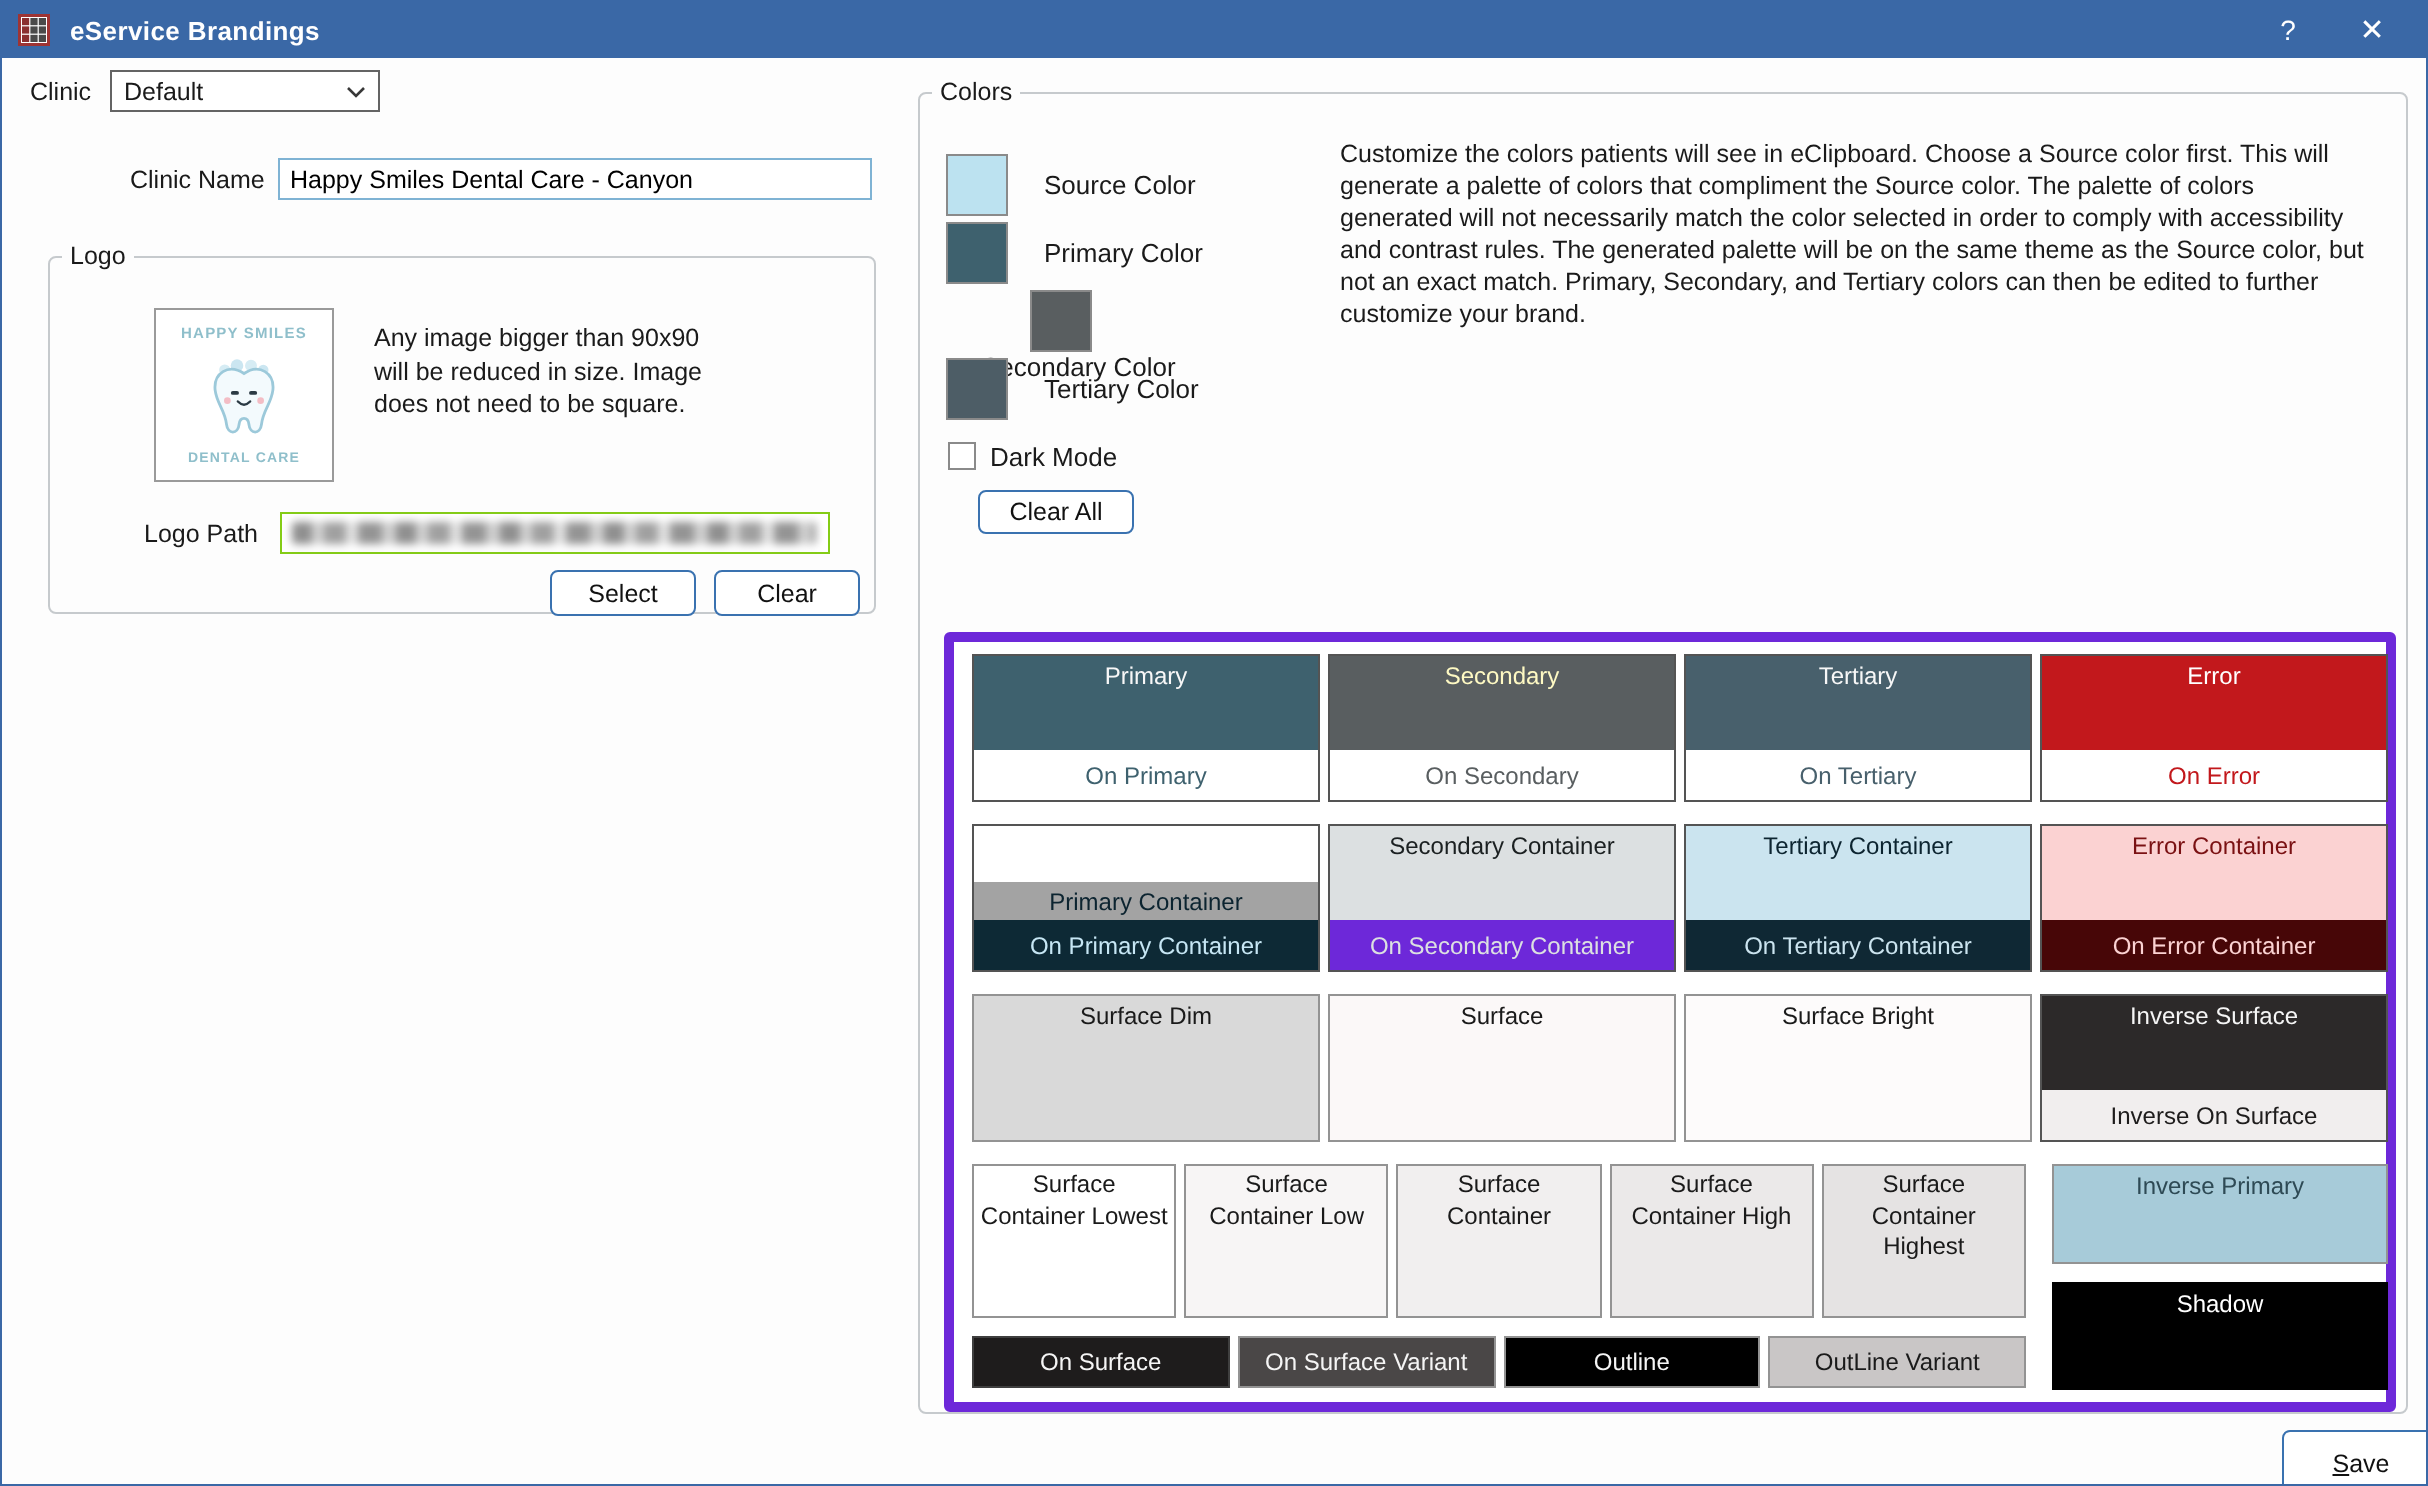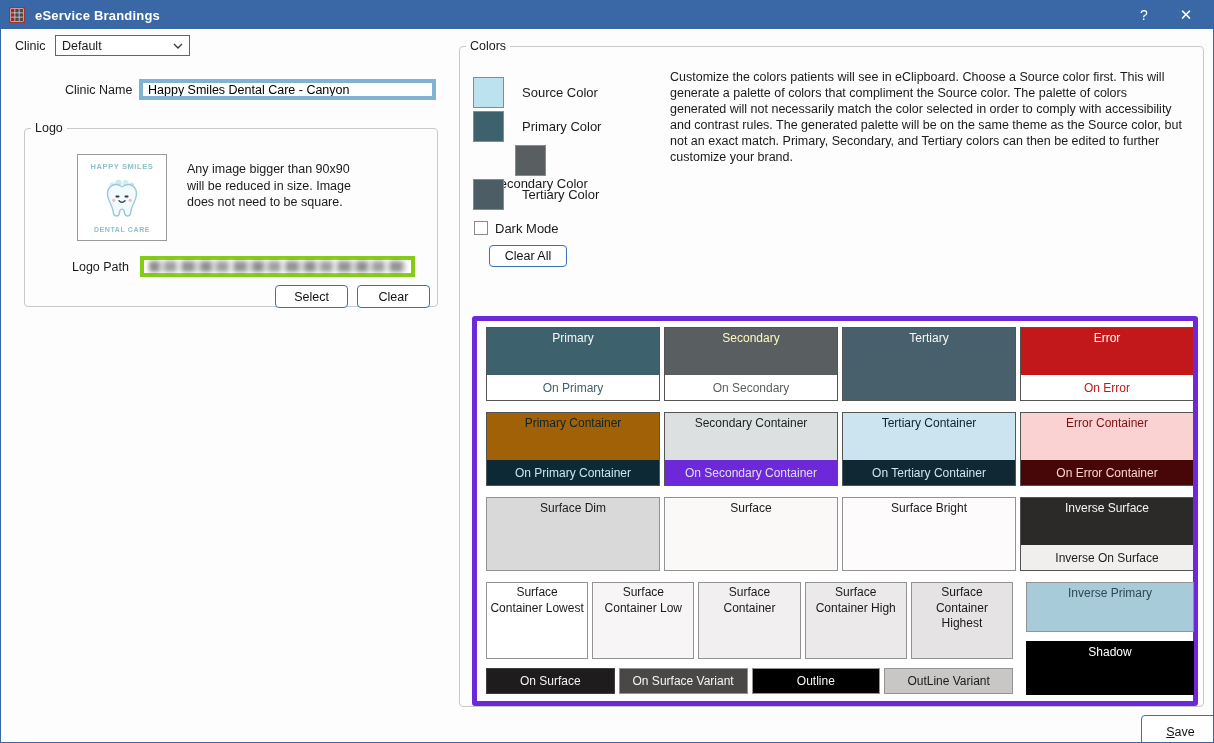--- a/index.html
+++ b/index.html
@@ -11,21 +11,21 @@
   .abs{position:absolute;box-sizing:border-box;}
   
   .titlebar{top:0;left:0;width:100%;height:28px;display:flex;align-items:center;}
   .titlebar .app-title{color:#fff;font-size:13px;font-weight:600;margin-left:10px;letter-spacing:.2px;}
   .titlebar .appicon{margin-left:8px;display:flex;align-items:center;}
   .cap-btn{width:42px;height:28px;display:flex;align-items:center;justify-content:center;
     color:#fff;font-size:14px;cursor:default;}
   .cap-spacer{margin-left:auto;}
   
   .lbl{font-size:12.5px;white-space:nowrap;}
-  .textbox{background:#fff;border:4px solid #84cc16;font-size:12.5px;padding:0 5px;
+  .textbox{background:#fff;border:1px solid #84cc16;font-size:12.5px;padding:0 5px;
     display:flex;align-items:center;}
   input.textbox{font-family:"Liberation Sans",sans-serif;outline:none;}
   .btn{background:#fff;border:1px solid #3A72B0;border-radius:4px;font-size:12.5px;
     display:flex;align-items:center;justify-content:center;cursor:default;color:#111;margin-left:16px;}
   .combo{background:#fff;border:1px solid #646464;font-size:12.5px;display:flex;
     align-items:center;padding:0 6px;justify-content:space-between;}
   fieldset.group{border:1px solid #C6CACD;border-radius:4px;margin:0;padding:0;}
   fieldset.group legend{font-size:12.5px;margin-left:6px;padding:0 4px;}
   .checkbox{width:14px;height:14px;background:#fff;border:1px solid #8A8A8A;}
   
@@ -159,32 +159,35 @@
             </div>
         </div>
         <div class="pcard">
           <div class="pcard-top" style="background-color: rgb(89, 94, 96);"><span style="color: #fef9c3;">Secondary</span></div>
           <div class="pcard-strip" style="background-color: rgb(255, 255, 255);">
               <span style="color: rgb(89, 94, 96);">On Secondary</span>
             </div>
         </div>
         <div class="pcard">
           <div class="pcard-top" style="background-color: rgb(72, 96, 108);"><span style="color: rgb(247, 247, 247);">Tertiary</span></div>
+          <div class="pcard-strip" style="background-color: rgb(255, 255, 255);">
+              <span style="color: rgb(72, 96, 108);">On Tertiary</span>
+            </div>
         </div>
         <div class="pcard">
           <div class="pcard-top" style="background-color: rgb(194, 24, 28);"><span style="color: rgb(255, 255, 255);">Error</span></div>
           <div class="pcard-strip" style="background-color: rgb(255, 255, 255);">
               <span style="color: rgb(194, 24, 28);">On Error</span>
             </div>
         </div>
       </div>
 
       <div class="prow" style="top:91px;height:74px;">
         <div class="pcard">
-          <div class="pcard-top" style="background-color: #a16207;"><span style="color: rgb(12, 36, 48);">Primary Container</span></div>
+          <div class="pcard-top" style="background-color: #a3a3a3; margin-top: 28px;"><span style="color: rgb(12, 36, 48);">Primary Container</span></div>
           <div class="pcard-strip" style="background-color: rgb(13, 41, 53);">
               <span style="color: rgb(198, 230, 244);">On Primary Container</span>
             </div>
         </div>
         <div class="pcard">
           <div class="pcard-top" style="background-color: rgb(220, 224, 225);"><span style="color: rgb(27, 32, 33);">Secondary Container</span></div>
           <div class="pcard-strip" style="background-color: #6d28d9;">
               <span style="color: rgb(220, 224, 225);">On Secondary Container</span>
             </div>
         </div>

